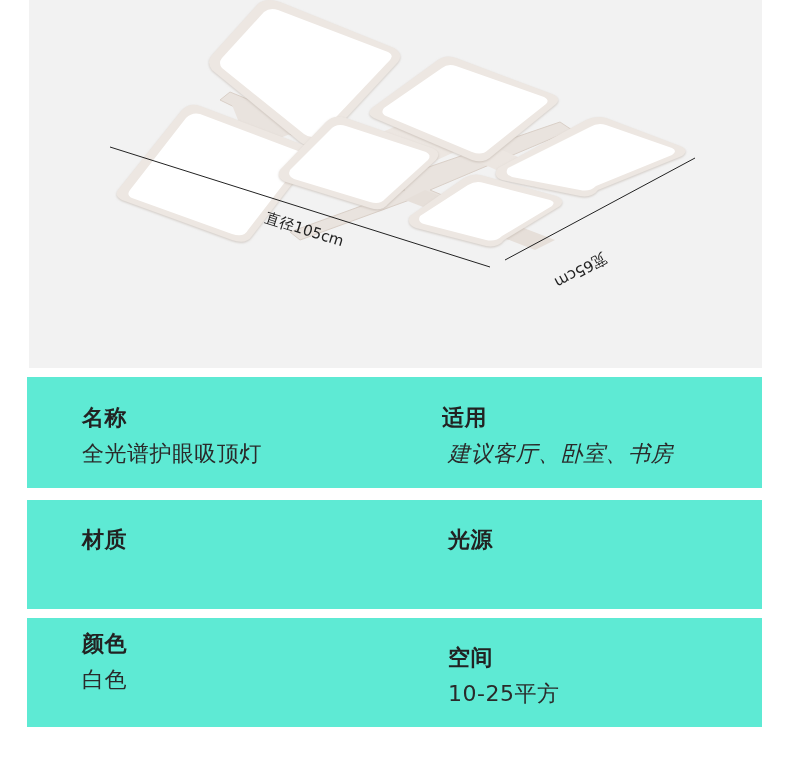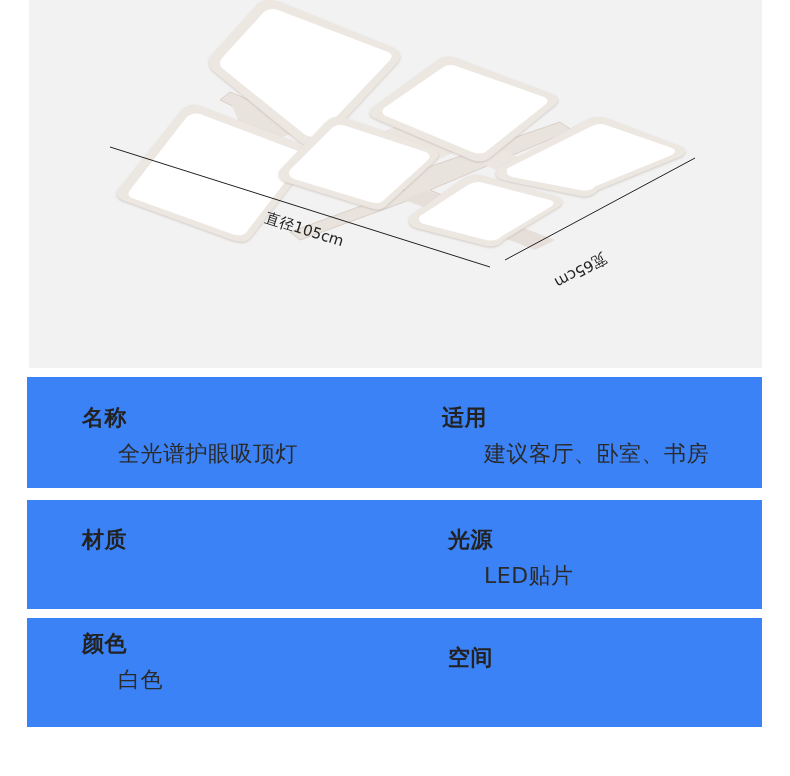--- a/index.html
+++ b/index.html
@@ -1,22 +1,22 @@
 <!DOCTYPE html>
 <html><head>
 <meta charset="utf-8">
 <style>
   html, body { margin:0; padding:0; background:#ffffff; }
   body { width:790px; height:776px; position:relative; overflow:hidden;
          font-family: "DejaVu Sans", "Liberation Sans", sans-serif; color:#222; }
   .hero { position:absolute; left:29px; top:0; width:733px; height:368px; background:#f2f2f2; }
   .hero svg { position:absolute; left:-29px; top:0; }
-  .spec-row { position:absolute; left:27px; width:735px; background:#3b82f6; }
+  .spec-row { position:absolute; left:27px; width:735px; background:#5eead4; }
   .label { position:absolute; font-size:22px; font-weight:bold; color:#222; white-space:nowrap; letter-spacing:0.5px; }
-  .value { position:absolute; font-size:22px; color:#2a2a2a; white-space:nowrap; letter-spacing:0.5px;margin-left:36px; }
+  .value { position:absolute; font-size:22px; color:#2a2a2a; white-space:nowrap; letter-spacing:0.5px; }
   .dim-label { font-family:"DejaVu Sans", sans-serif; font-size:15px; fill:#222; }
 </style>
 </head>
 <body>
 
 <div class="hero">
   <svg width="790" height="368" viewBox="0 0 790 368">
     <defs>
       <filter id="soft" x="-10%" y="-10%" width="120%" height="120%">
         <feDropShadow dx="0" dy="1" stdDeviation="1.2" flood-color="#b8aca2" flood-opacity="0.6"></feDropShadow>
@@ -64,26 +64,26 @@
       <line x1="505" y1="260" x2="695" y2="158" stroke="#222" stroke-width="1"></line>
       <text class="dim-label" x="646" y="214" transform="rotate(152 620 228)">宽65cm</text>
     </g>
   </svg>
 </div>
 
 <div class="spec-row" style="top:377px; height:111px;">
   <div class="label" style="left:55px; top:26px;">名称</div>
   <div class="value" style="left:55px; top:62px;">全光谱护眼吸顶灯</div>
   <div class="label" style="left:415px; top:26px;">适用</div>
-  <div class="value" style="left:421px; top:62px;">建议客厅、卧室、书房</div>
+  <div class="value" style="left:421px; top:62px;font-style:italic;">建议客厅、卧室、书房</div>
 </div>
 
 <div class="spec-row" style="top:500px; height:109px;">
   <div class="label" style="left:55px; top:25px;text-align:center;">材质</div>
   <div class="label" style="left:421px; top:25px;">光源</div>
-  <div class="value" style="left:421px; top:61px;">LED贴片</div>
 </div>
 
 <div class="spec-row" style="top:618px; height:109px;">
   <div class="label" style="left:55px; top:11px;">颜色</div>
   <div class="value" style="left:55px; top:47px;font-family:Liberation Serif, serif;">白色</div>
   <div class="label" style="left:421px; top:25px;">空间</div>
+  <div class="value" style="left:421px; top:61px;">10-25平方</div>
 </div>
 
 </body></html>

